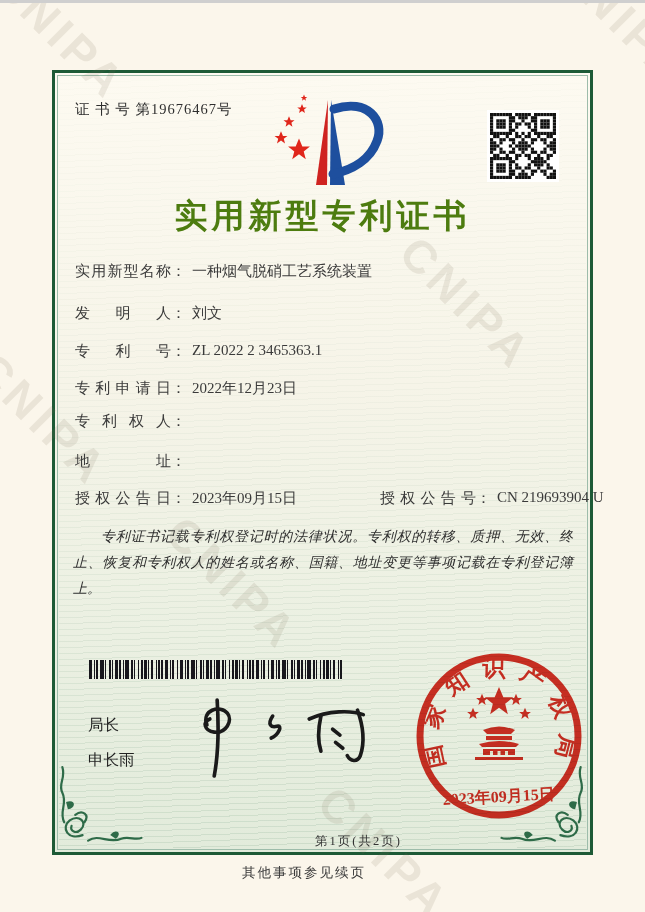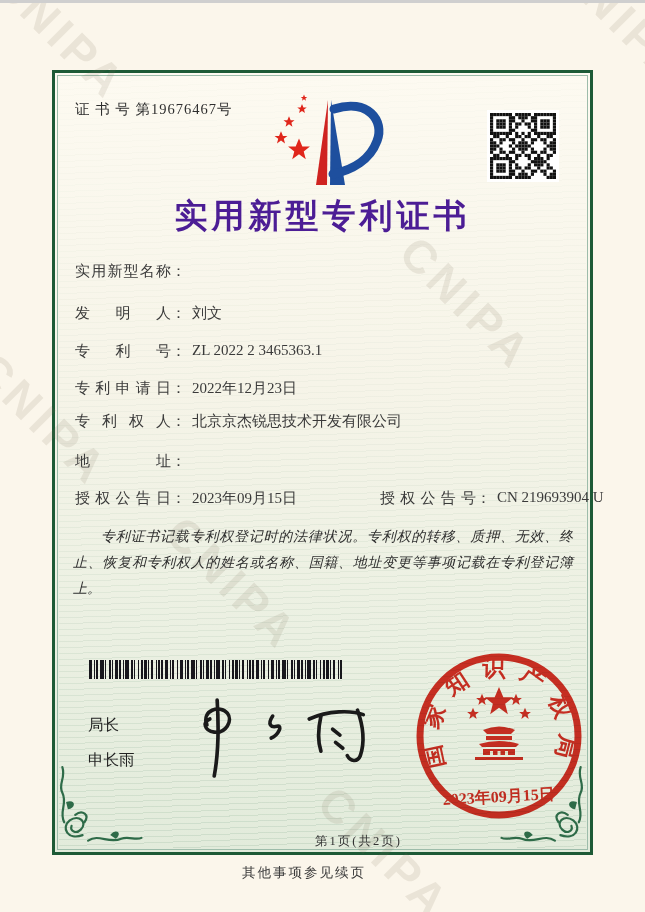--- a/index.html
+++ b/index.html
@@ -18,21 +18,21 @@
 
   .wm{position:absolute;z-index:2;font-family:"Liberation Sans",sans-serif;font-weight:bold;
       font-size:46px;letter-spacing:5px;color:rgba(125,112,88,.13);transform:rotate(45deg);white-space:nowrap;}
 
   .cert-no{position:absolute;left:75px;top:100px;z-index:3;font-size:14.5px;color:#2e2e2e;letter-spacing:1px;}
 
   .logo{position:absolute;left:268px;top:94px;z-index:3;}
   .qr{position:absolute;left:487px;top:110px;z-index:3;background:#fff;padding:3px;}
 
   .title{position:absolute;left:0;top:194px;width:645px;text-align:center;z-index:3;
-         font-size:33px;font-weight:bold;color:#4c1d95;letter-spacing:4px;}
+         font-size:33px;font-weight:bold;color:#4d7c0f;letter-spacing:4px;}
 
   .field-row{position:absolute;left:75px;z-index:3;display:flex;align-items:flex-start;
              font-size:15px;color:#3a3a3a;}
   .flabel{display:inline-block;width:96px;text-align:justify;text-align-last:justify;white-space:nowrap;}
   .fcolon{margin:0 6px 0 0;}
   .fvalue{white-space:nowrap;}
   .fvalue .line{display:block;line-height:1.25;}
   .pair2{margin-left:58px;display:flex;}
 
   .body-text{position:absolute;left:73px;top:524px;width:500px;z-index:3;
@@ -339,41 +339,41 @@
       <rect x="57" y="60" width="3" height="3"></rect>
       <rect x="60" y="60" width="3" height="3"></rect>
     </g>
 </svg>
 
 <div class="title">实用新型专利证书</div>
 
 <div class="field-row" style="top:262px">
   <span class="flabel">实用新型名称</span>
   <span class="fcolon">：</span>
+  <span class="fvalue">一种烟气脱硝工艺系统装置</span>
 </div>
 <div class="field-row" style="top:304px">
   <span class="flabel">发明人</span>
   <span class="fcolon">：</span>
   <span class="fvalue">刘文</span>
 </div>
 <div class="field-row" style="top:342px">
   <span class="flabel">专利号</span>
   <span class="fcolon">：</span>
   <span class="fvalue">ZL 2022 2 3465363.1</span>
 </div>
 <div class="field-row" style="top:379px">
   <span class="flabel">专利申请日</span>
   <span class="fcolon">：</span>
   <span class="fvalue">2022年12月23日</span>
 </div>
 <div class="field-row" style="top:412px">
   <span class="flabel">专利权人</span>
   <span class="fcolon">：</span>
   <span class="fvalue">
-    <span class="line">北京京杰锐思技术开发有限公司</span>
   </span>
 </div>
 <div class="field-row" style="top:452px">
   <span class="flabel">地址</span>
   <span class="fcolon">：</span>
 </div>
 <div class="field-row" style="top:489px">
   <span class="flabel">授权公告日</span>
   <span class="fcolon">：</span>
   <span class="fvalue" style="width:130px">2023年09月15日</span>

